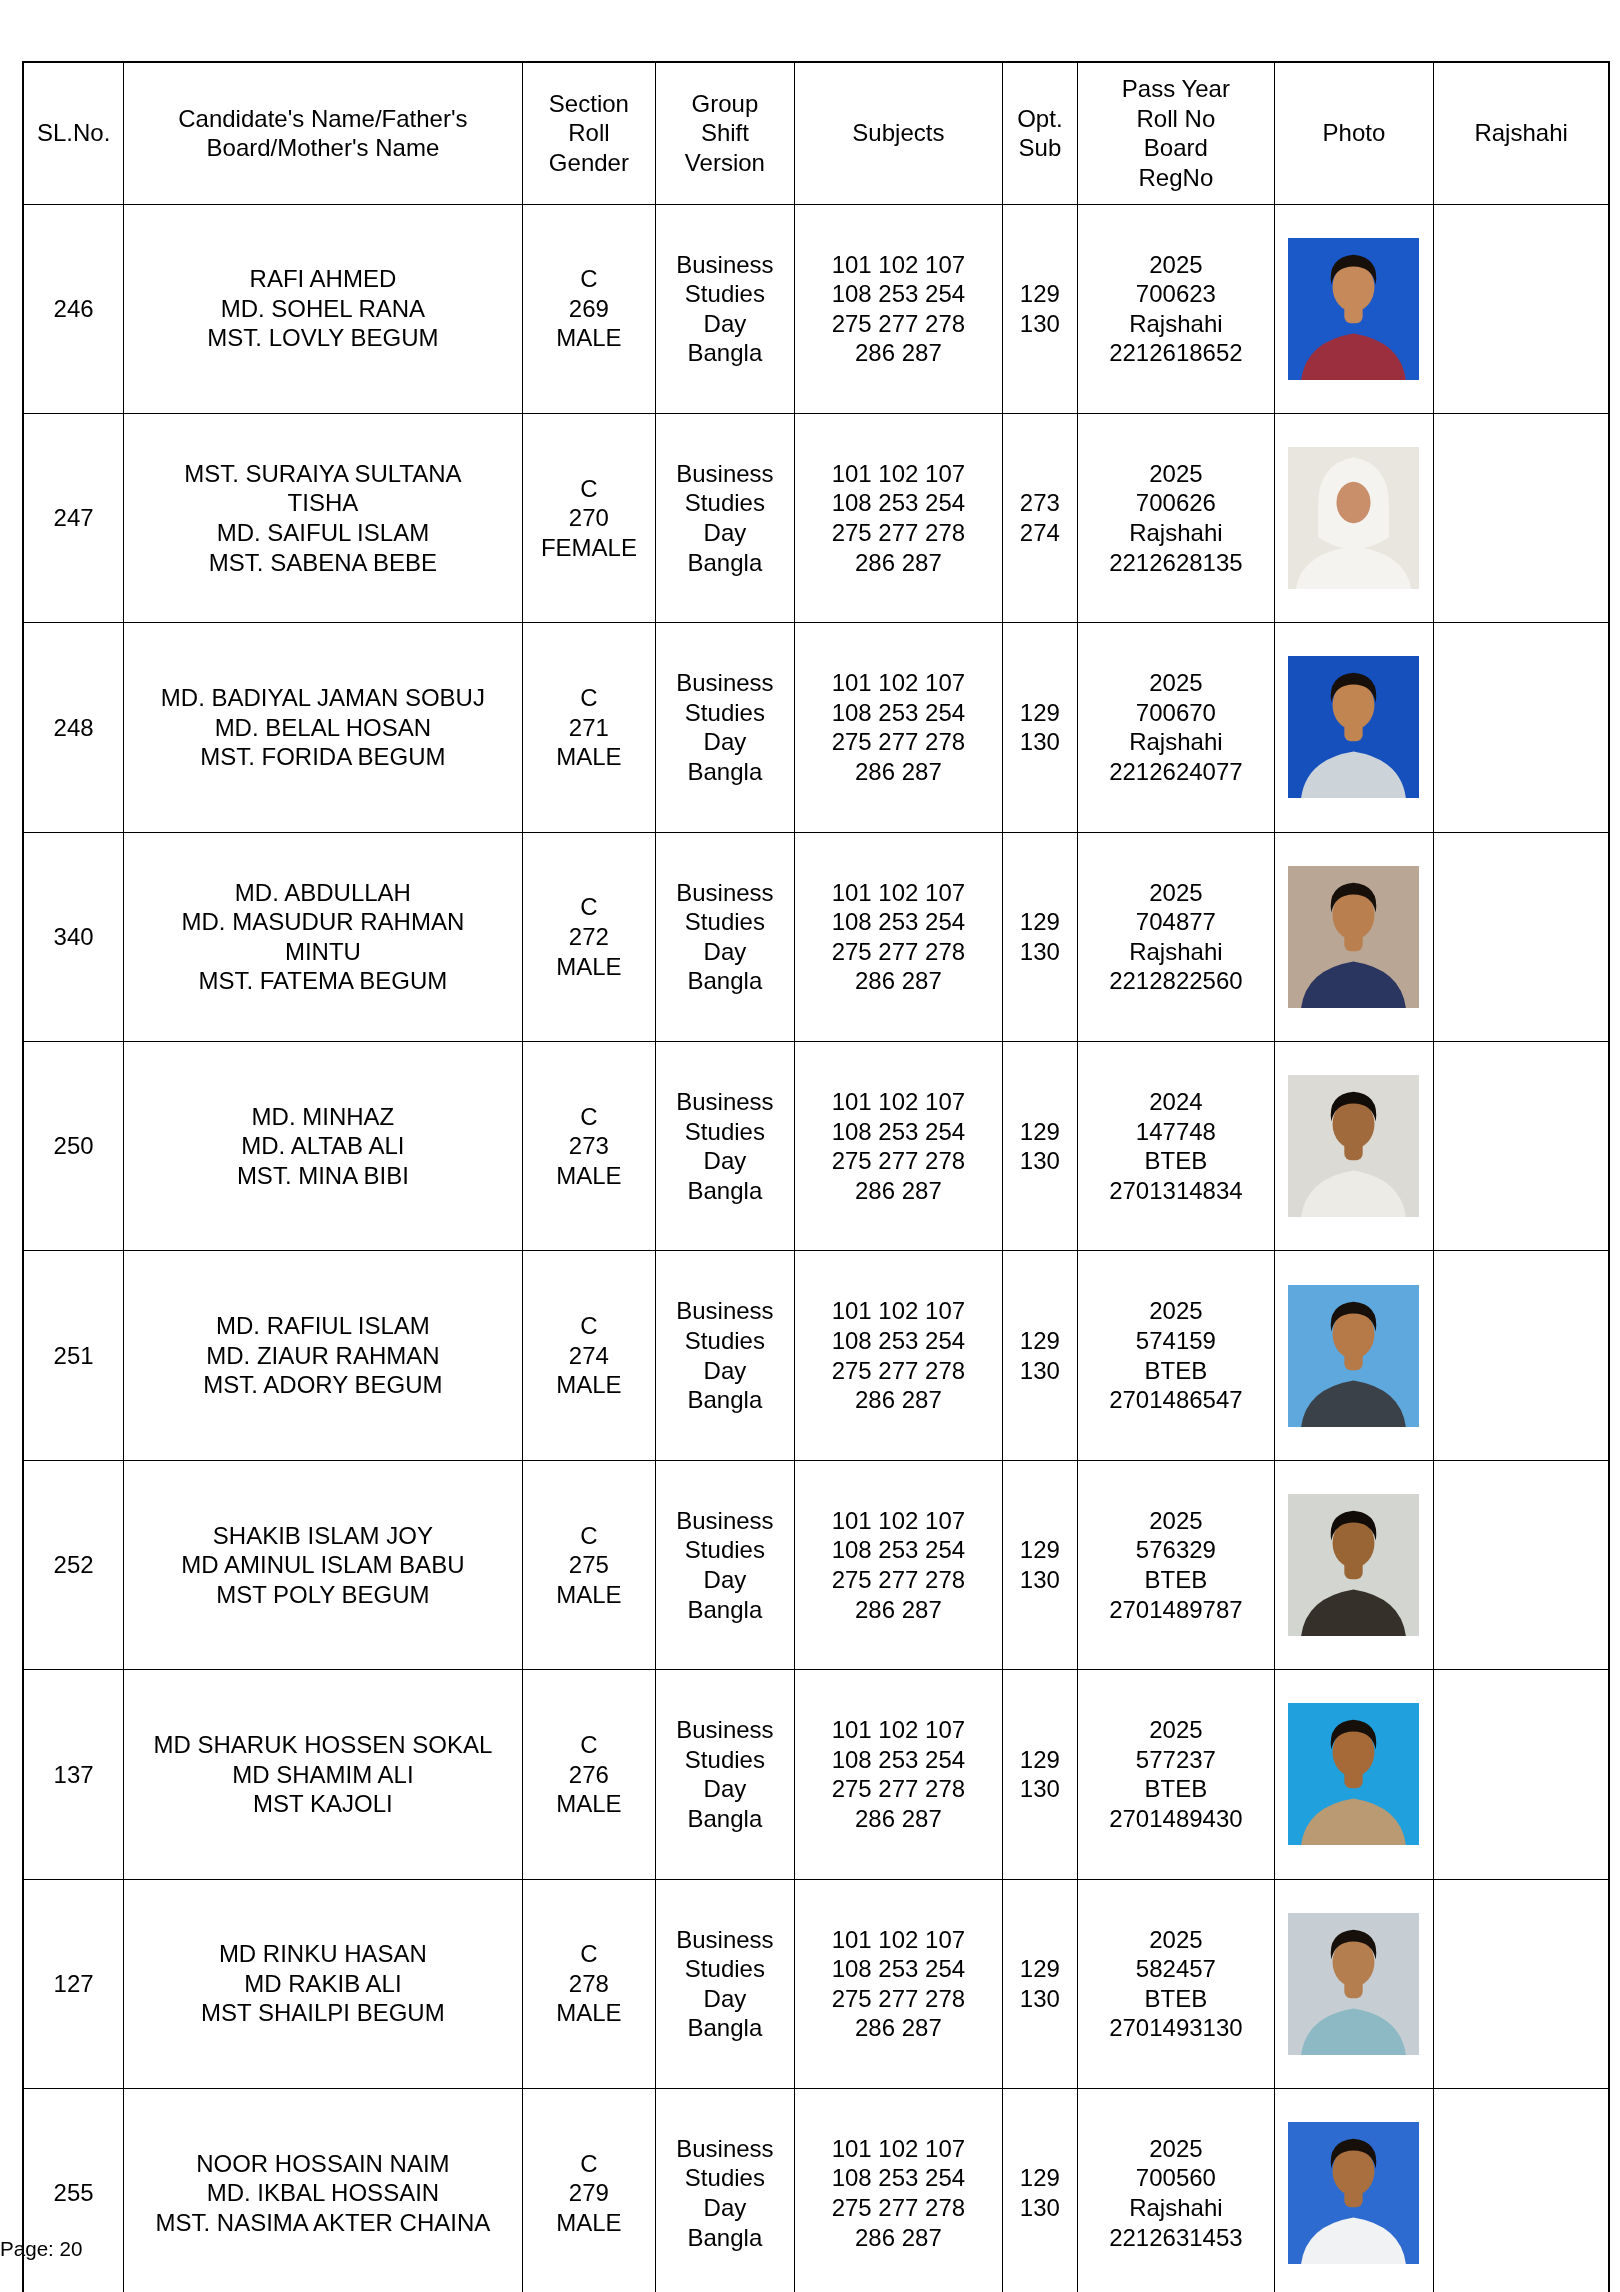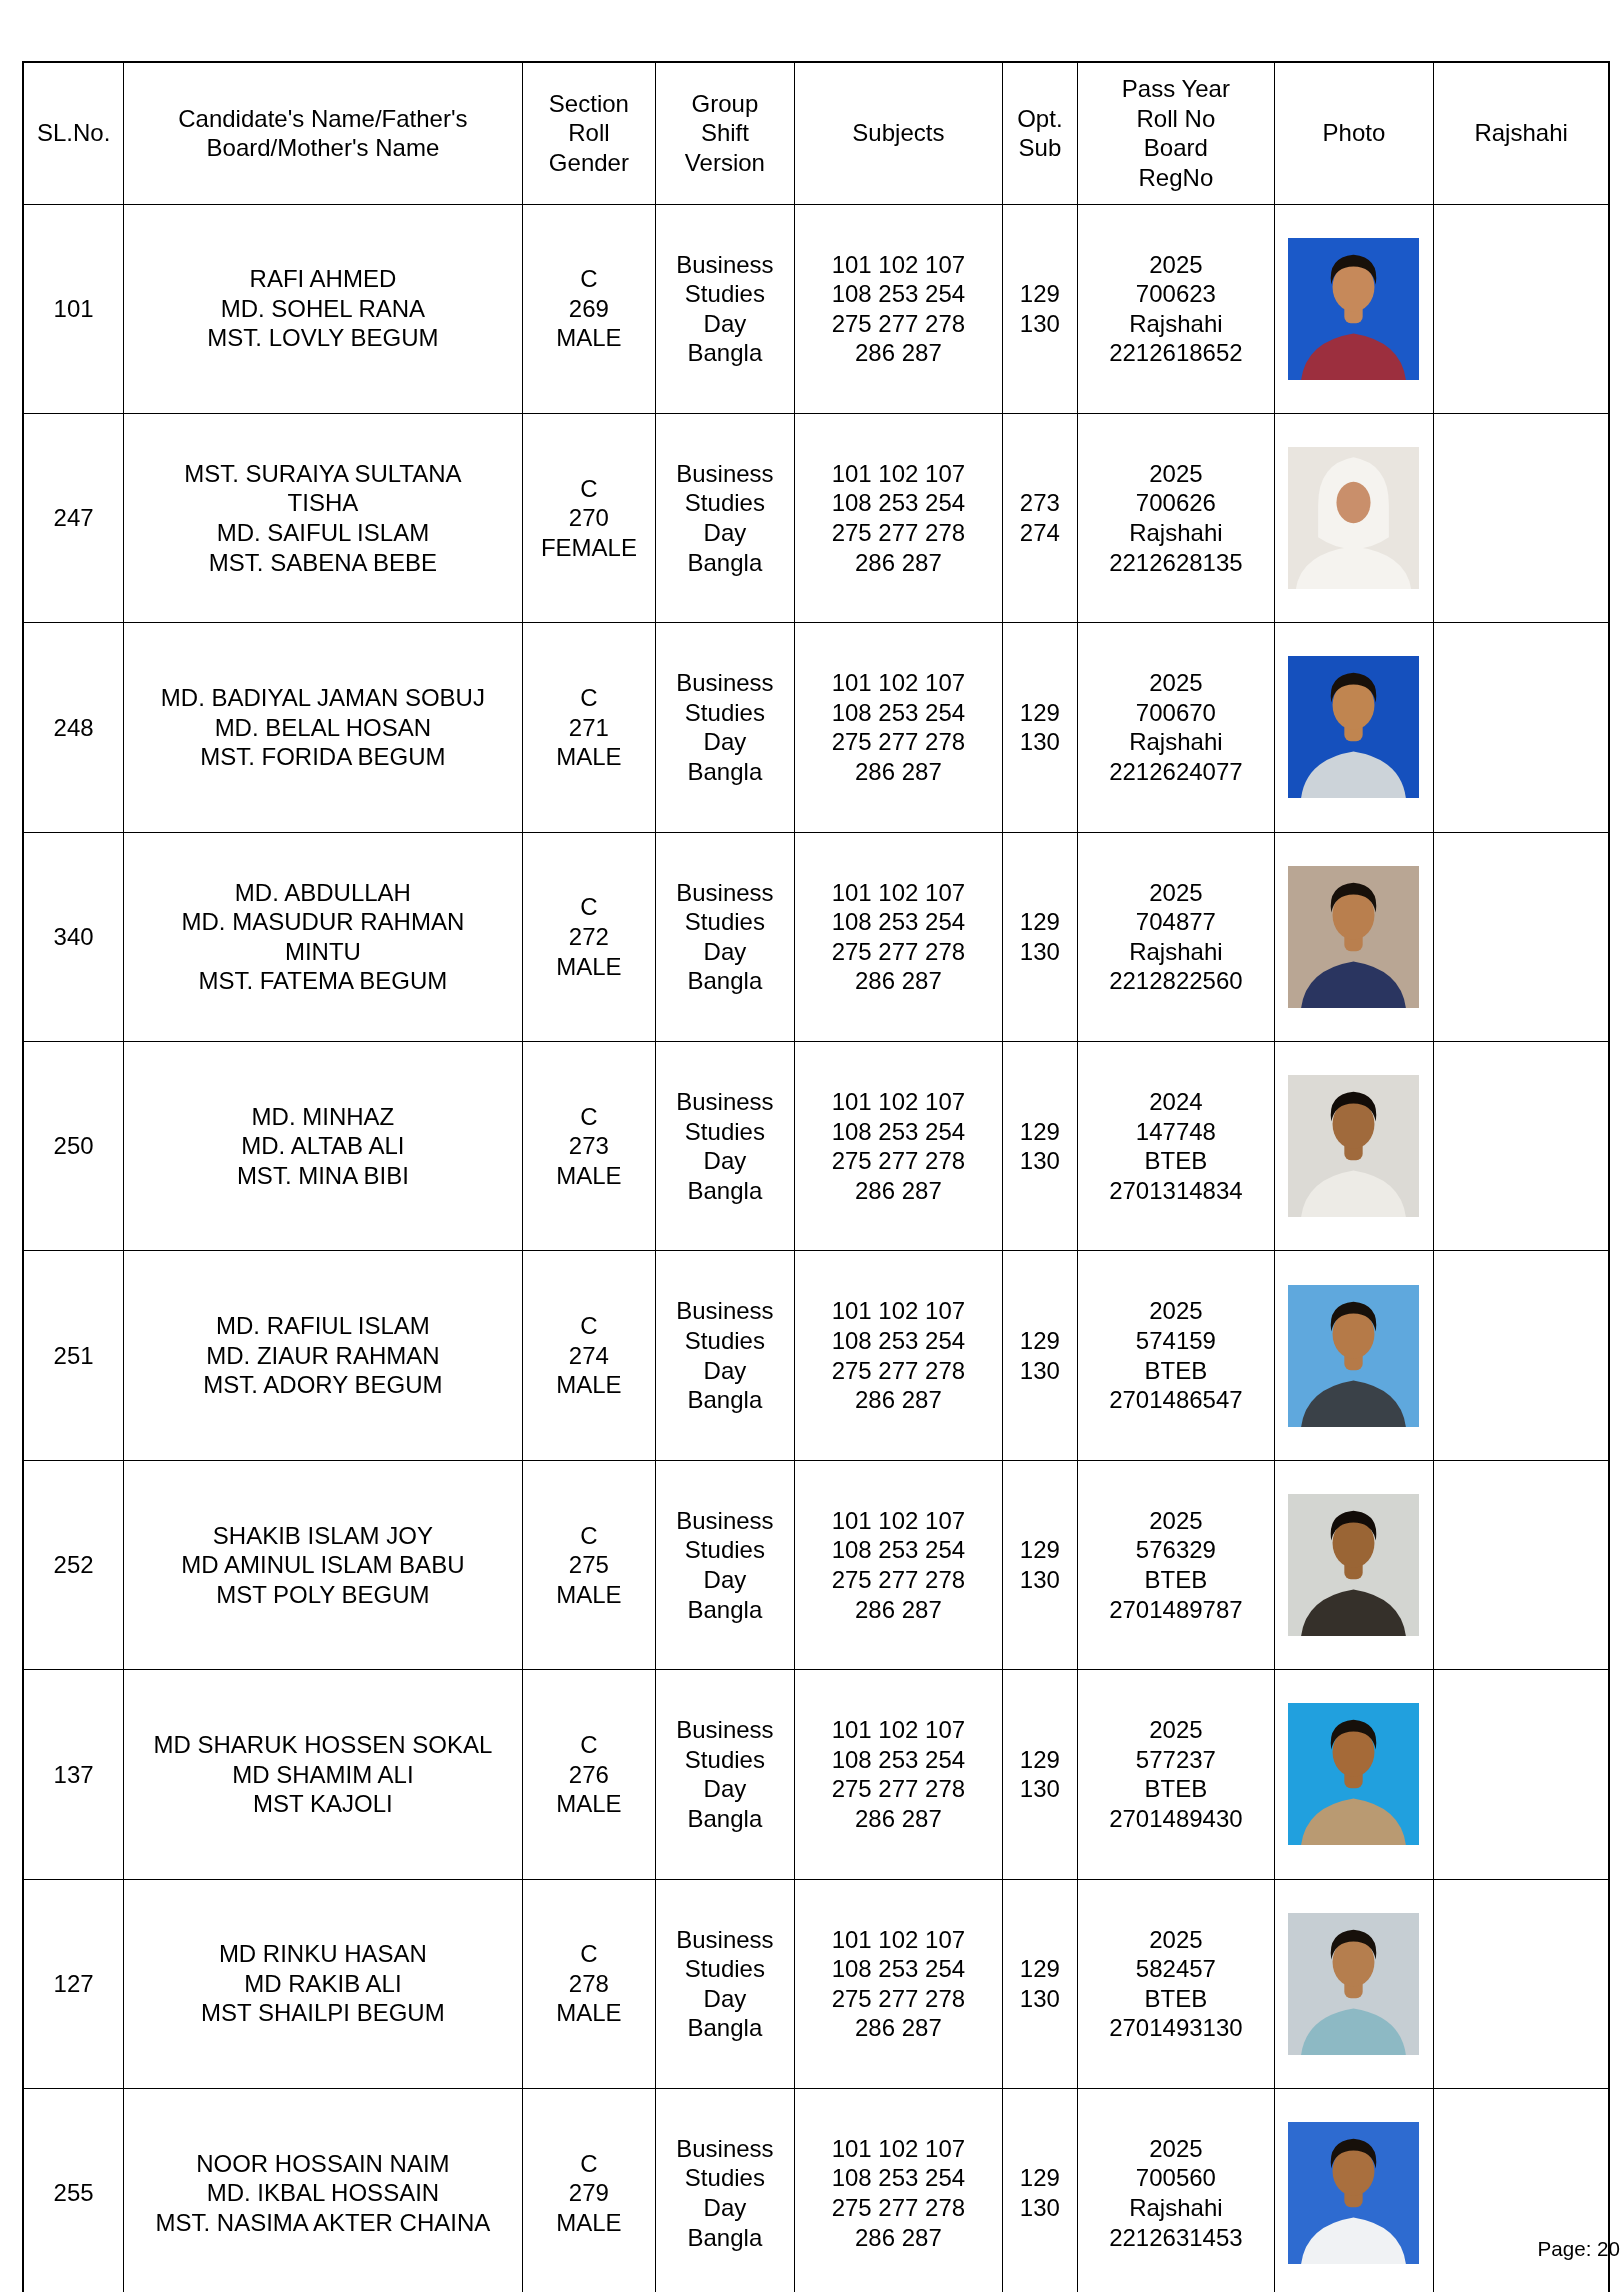--- a/index.html
+++ b/index.html
@@ -50,21 +50,21 @@
     height: 142px;
     margin: 0 auto;
     overflow: hidden;
   }
   .photo svg { display: block; width: 100%; height: 100%; }
   .page-footer {
     position: absolute;
     left: 0;
     bottom: 32px;
     width: 100%;
-    text-align: right;
+    text-align: left;
     font-size: 20.6px;
     margin-top: 12px;
   }
 </style>
 </head>
 <body>
 
 <div class="page">
 
   <table class="roster">
@@ -96,21 +96,21 @@
         <th>Pass Year
 Roll No
 Board
 RegNo</th>
         <th>Photo</th>
         <th>Rajshahi</th>
       </tr>
     </thead>
     <tbody>
         <tr>
-    <td>101</td>
+    <td>246</td>
     <td>RAFI AHMED
 MD. SOHEL RANA
 MST. LOVLY BEGUM</td>
     <td>C
 269
 MALE</td>
     <td>Business
 Studies
 Day
 Bangla</td>

